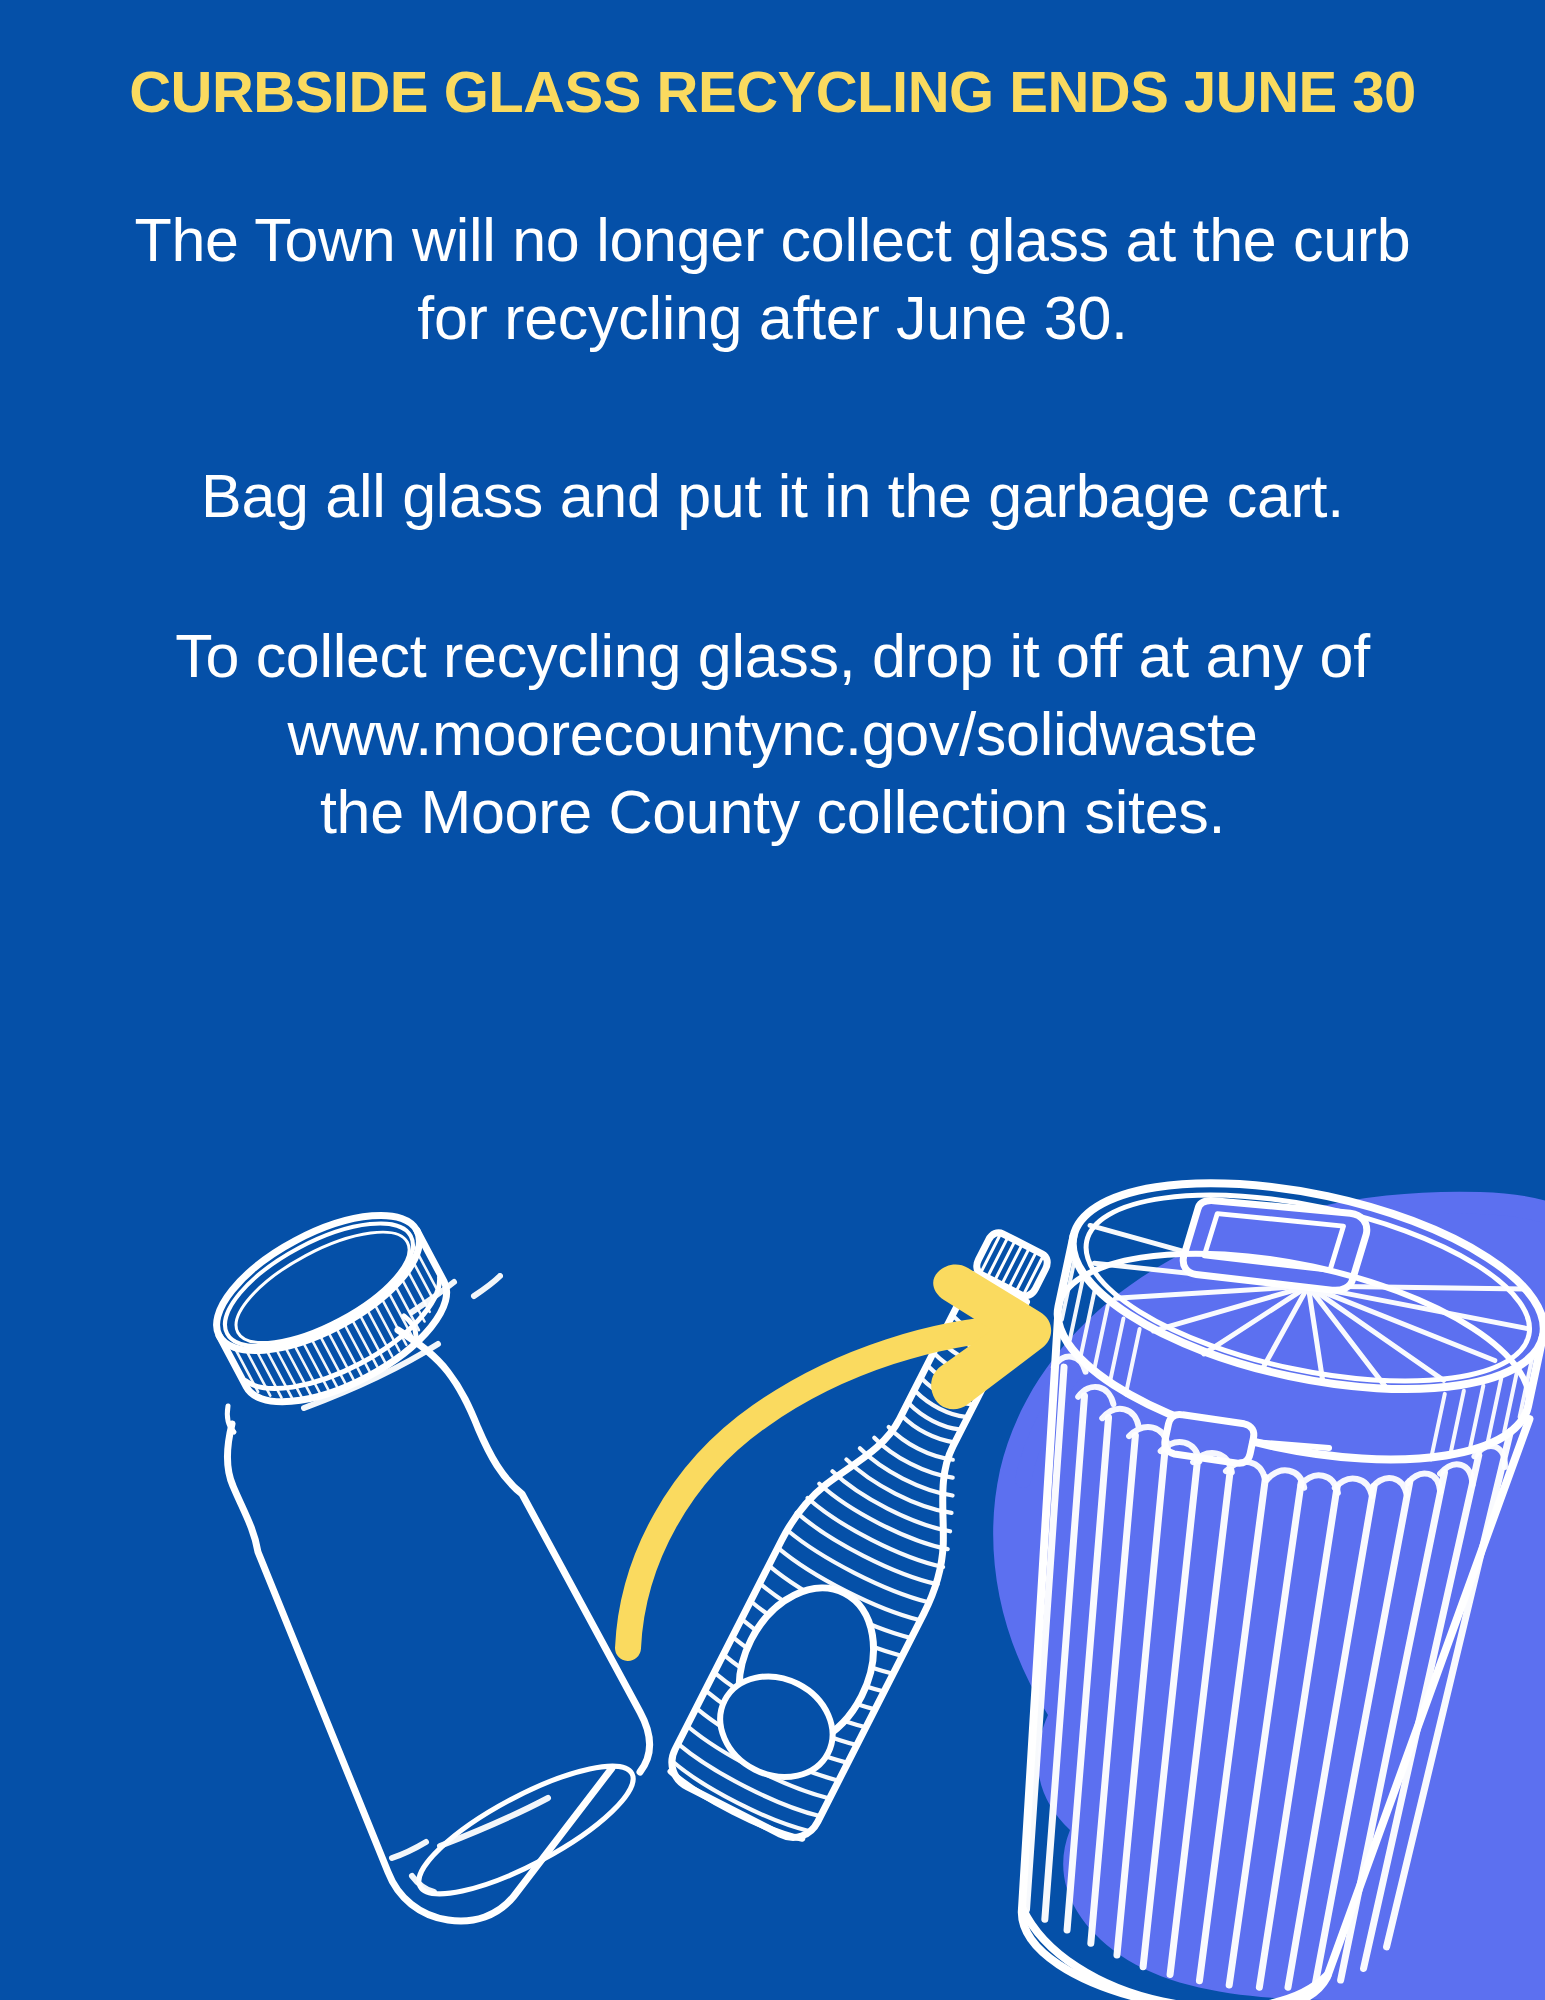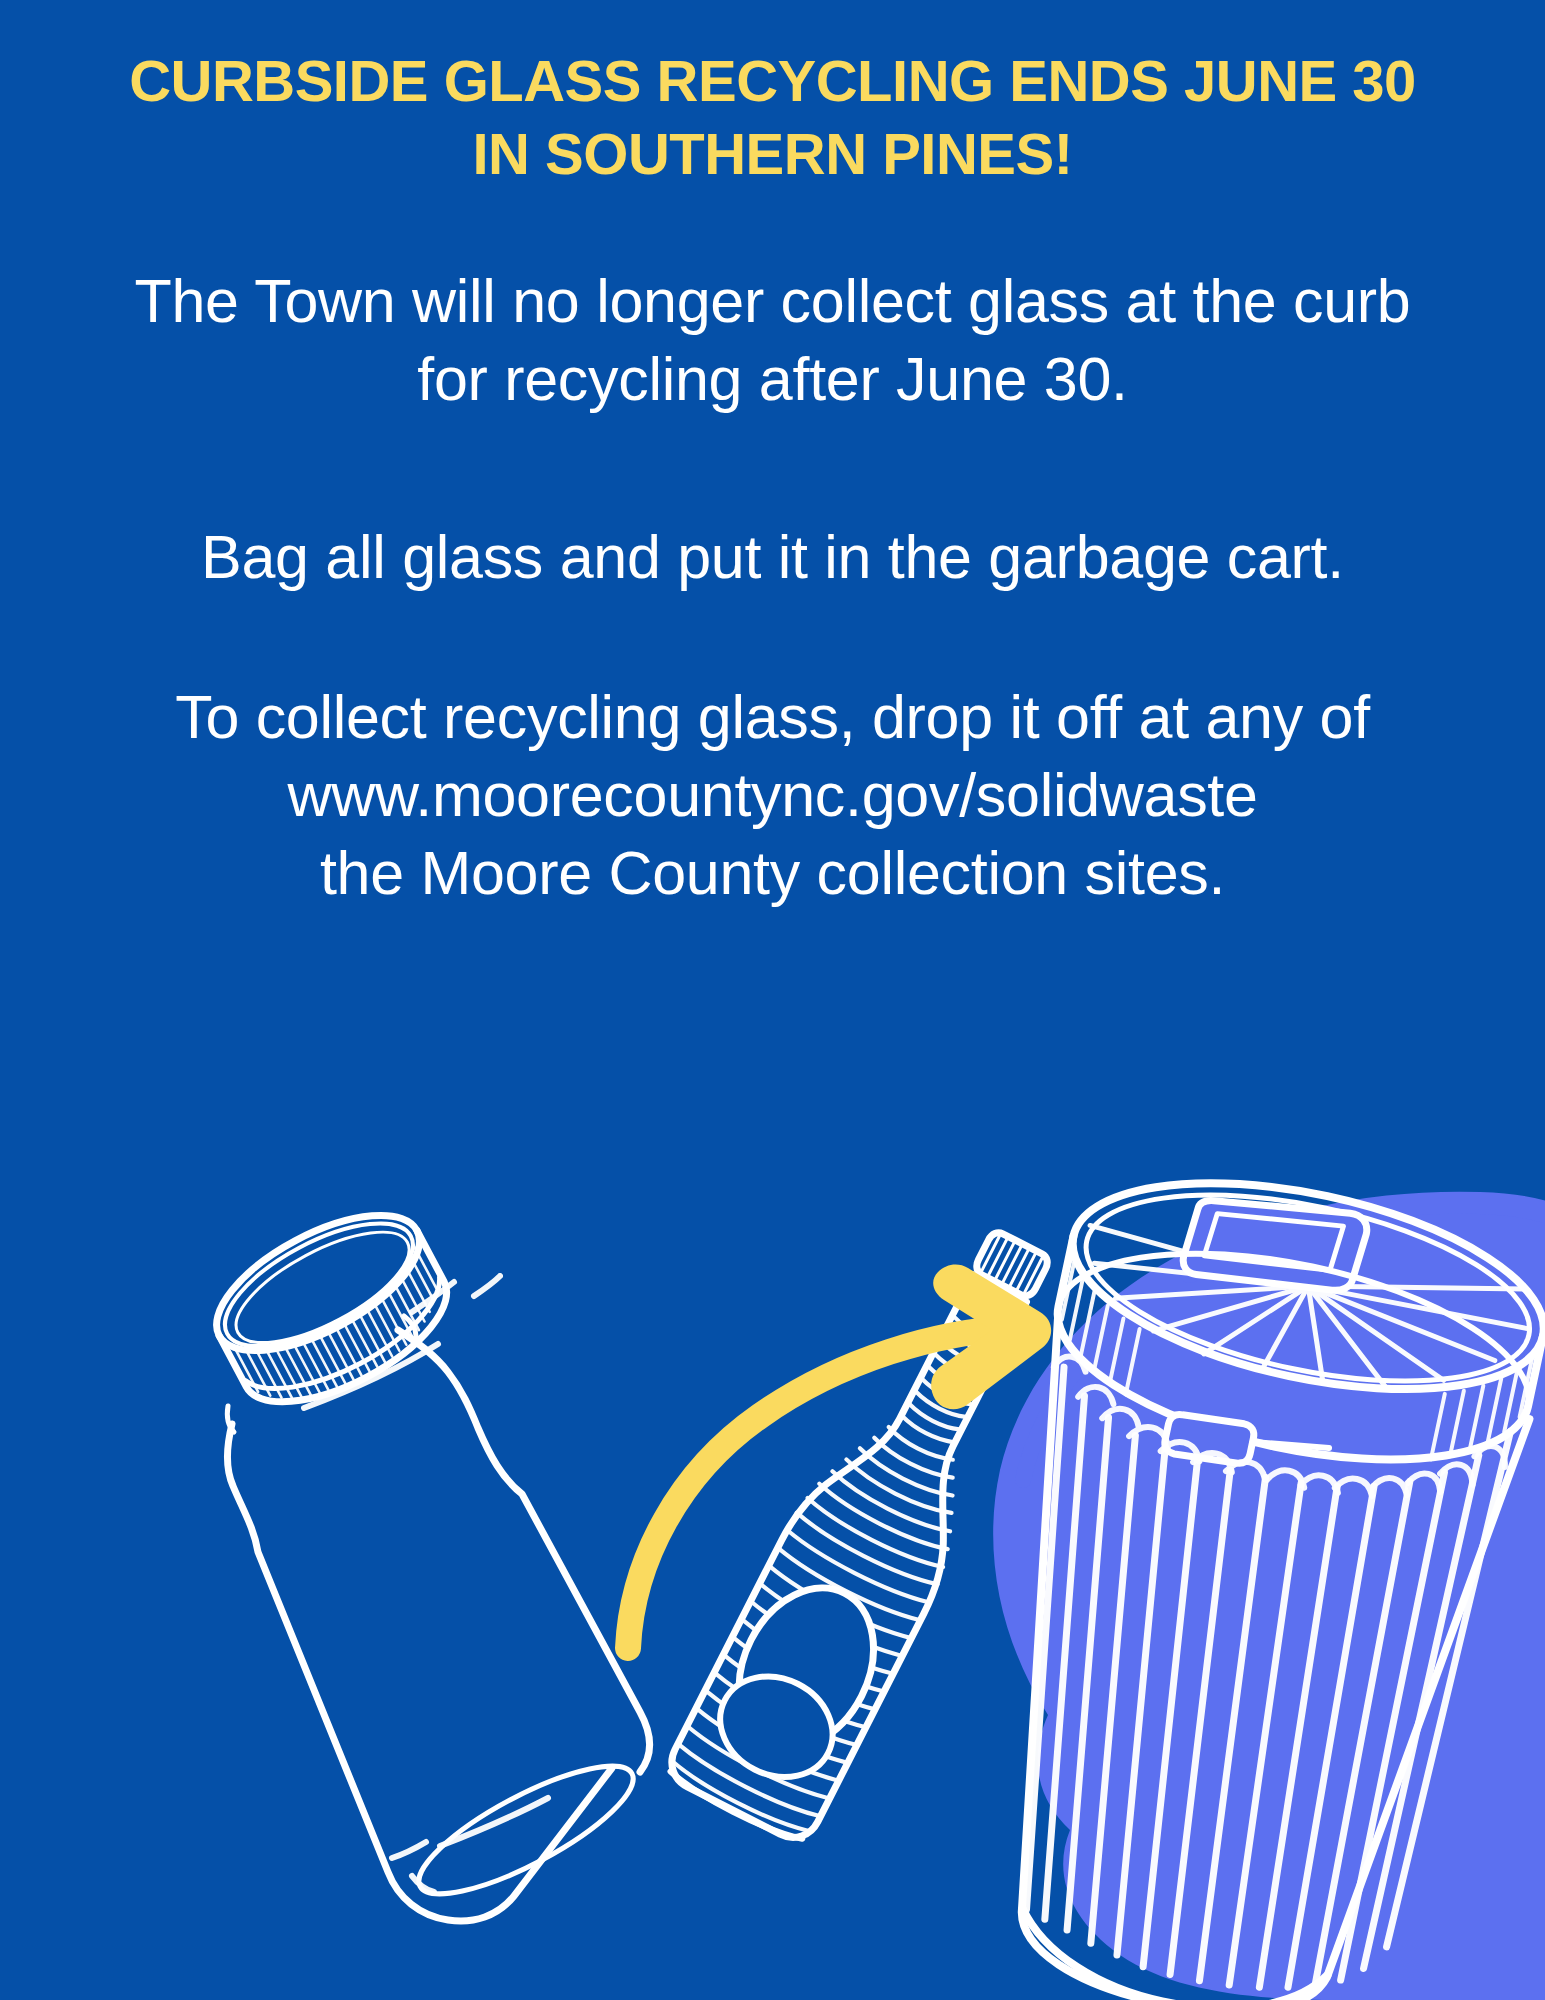--- a/index.html
+++ b/index.html
@@ -21,21 +21,21 @@
   .text-area {
     position: absolute;
     left: 0;
     top: 0;
     width: 1545px;
     padding: 0;
     box-sizing: border-box;
   }
 
   .headline {
-    margin: 5px;
+    margin: 16px;
     padding: 40px 28px 0 28px;
     text-align: center;
     color: #fada5f;
     font-weight: 700;
     font-size: 58px;
     line-height: 1.25;
     letter-spacing: -0.5px;
     font-stretch: condensed;
   }
   .headline .hl-line { display: block; }
@@ -347,21 +347,20 @@
         </g>
       </g>
 
     </svg>
   </div>
 
   <div class="text-area">
 
     <h1 class="headline">
       <span class="hl-line">CURBSIDE GLASS RECYCLING ENDS JUNE 30</span>
-      <span class="hl-line">IN SOUTHERN PINES!</span>
     </h1>
 
     <div class="body-block">
 
       <p class="para p1">
         <span class="ln">The Town will no longer collect glass at the curb</span>
         <span class="ln">for recycling after June 30.</span>
       </p>
 
       <p class="para p2">

